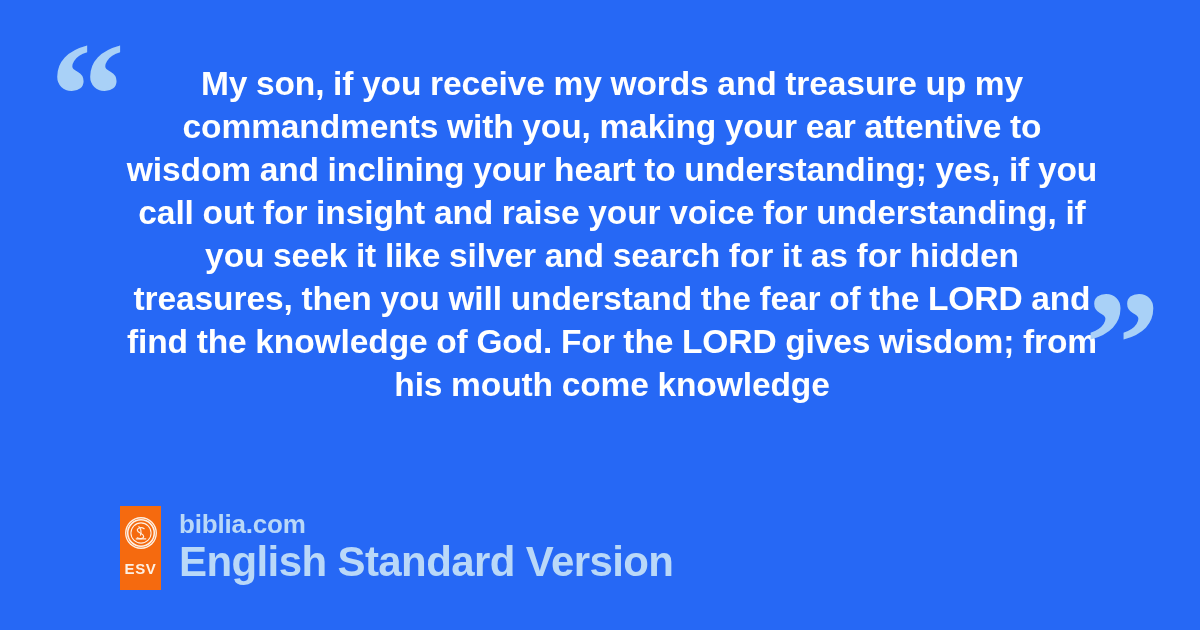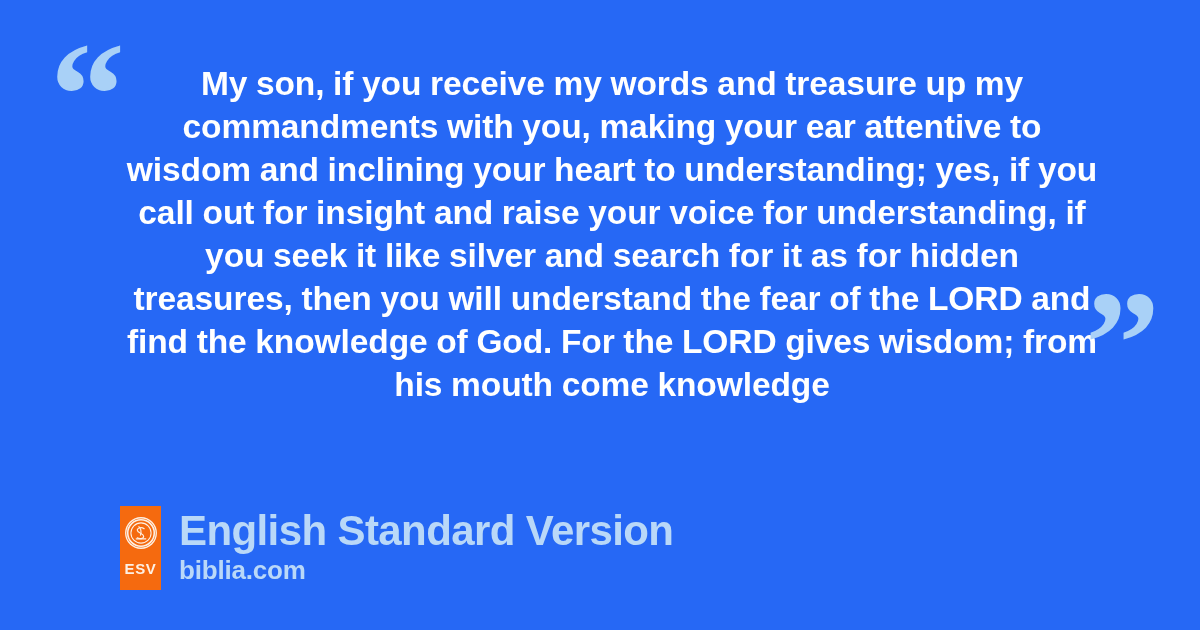--- a/index.html
+++ b/index.html
@@ -156,19 +156,19 @@
         <g fill="none" stroke="#fdf0e4" stroke-width="2.2" stroke-linecap="round">
           <path d="M38 24 C33 20, 25 22, 25 27 C25 32, 37 33, 37 38 C37 43, 29 44, 25 41"></path>
           <path d="M28 20 C32 24, 33 30, 31 36"></path>
           <path d="M23 43 L41 43"></path>
         </g>
       </svg>
       <div id="logo-abbr">ESV</div>
     </div>
 
     <div id="wordmark">
+      <div id="site-name">biblia.com</div>
       <div id="version-name">English Standard Version</div>
-      <div id="site-name">biblia.com</div>
     </div>
 
   </div>
 
 </div>
 
 </body></html>

